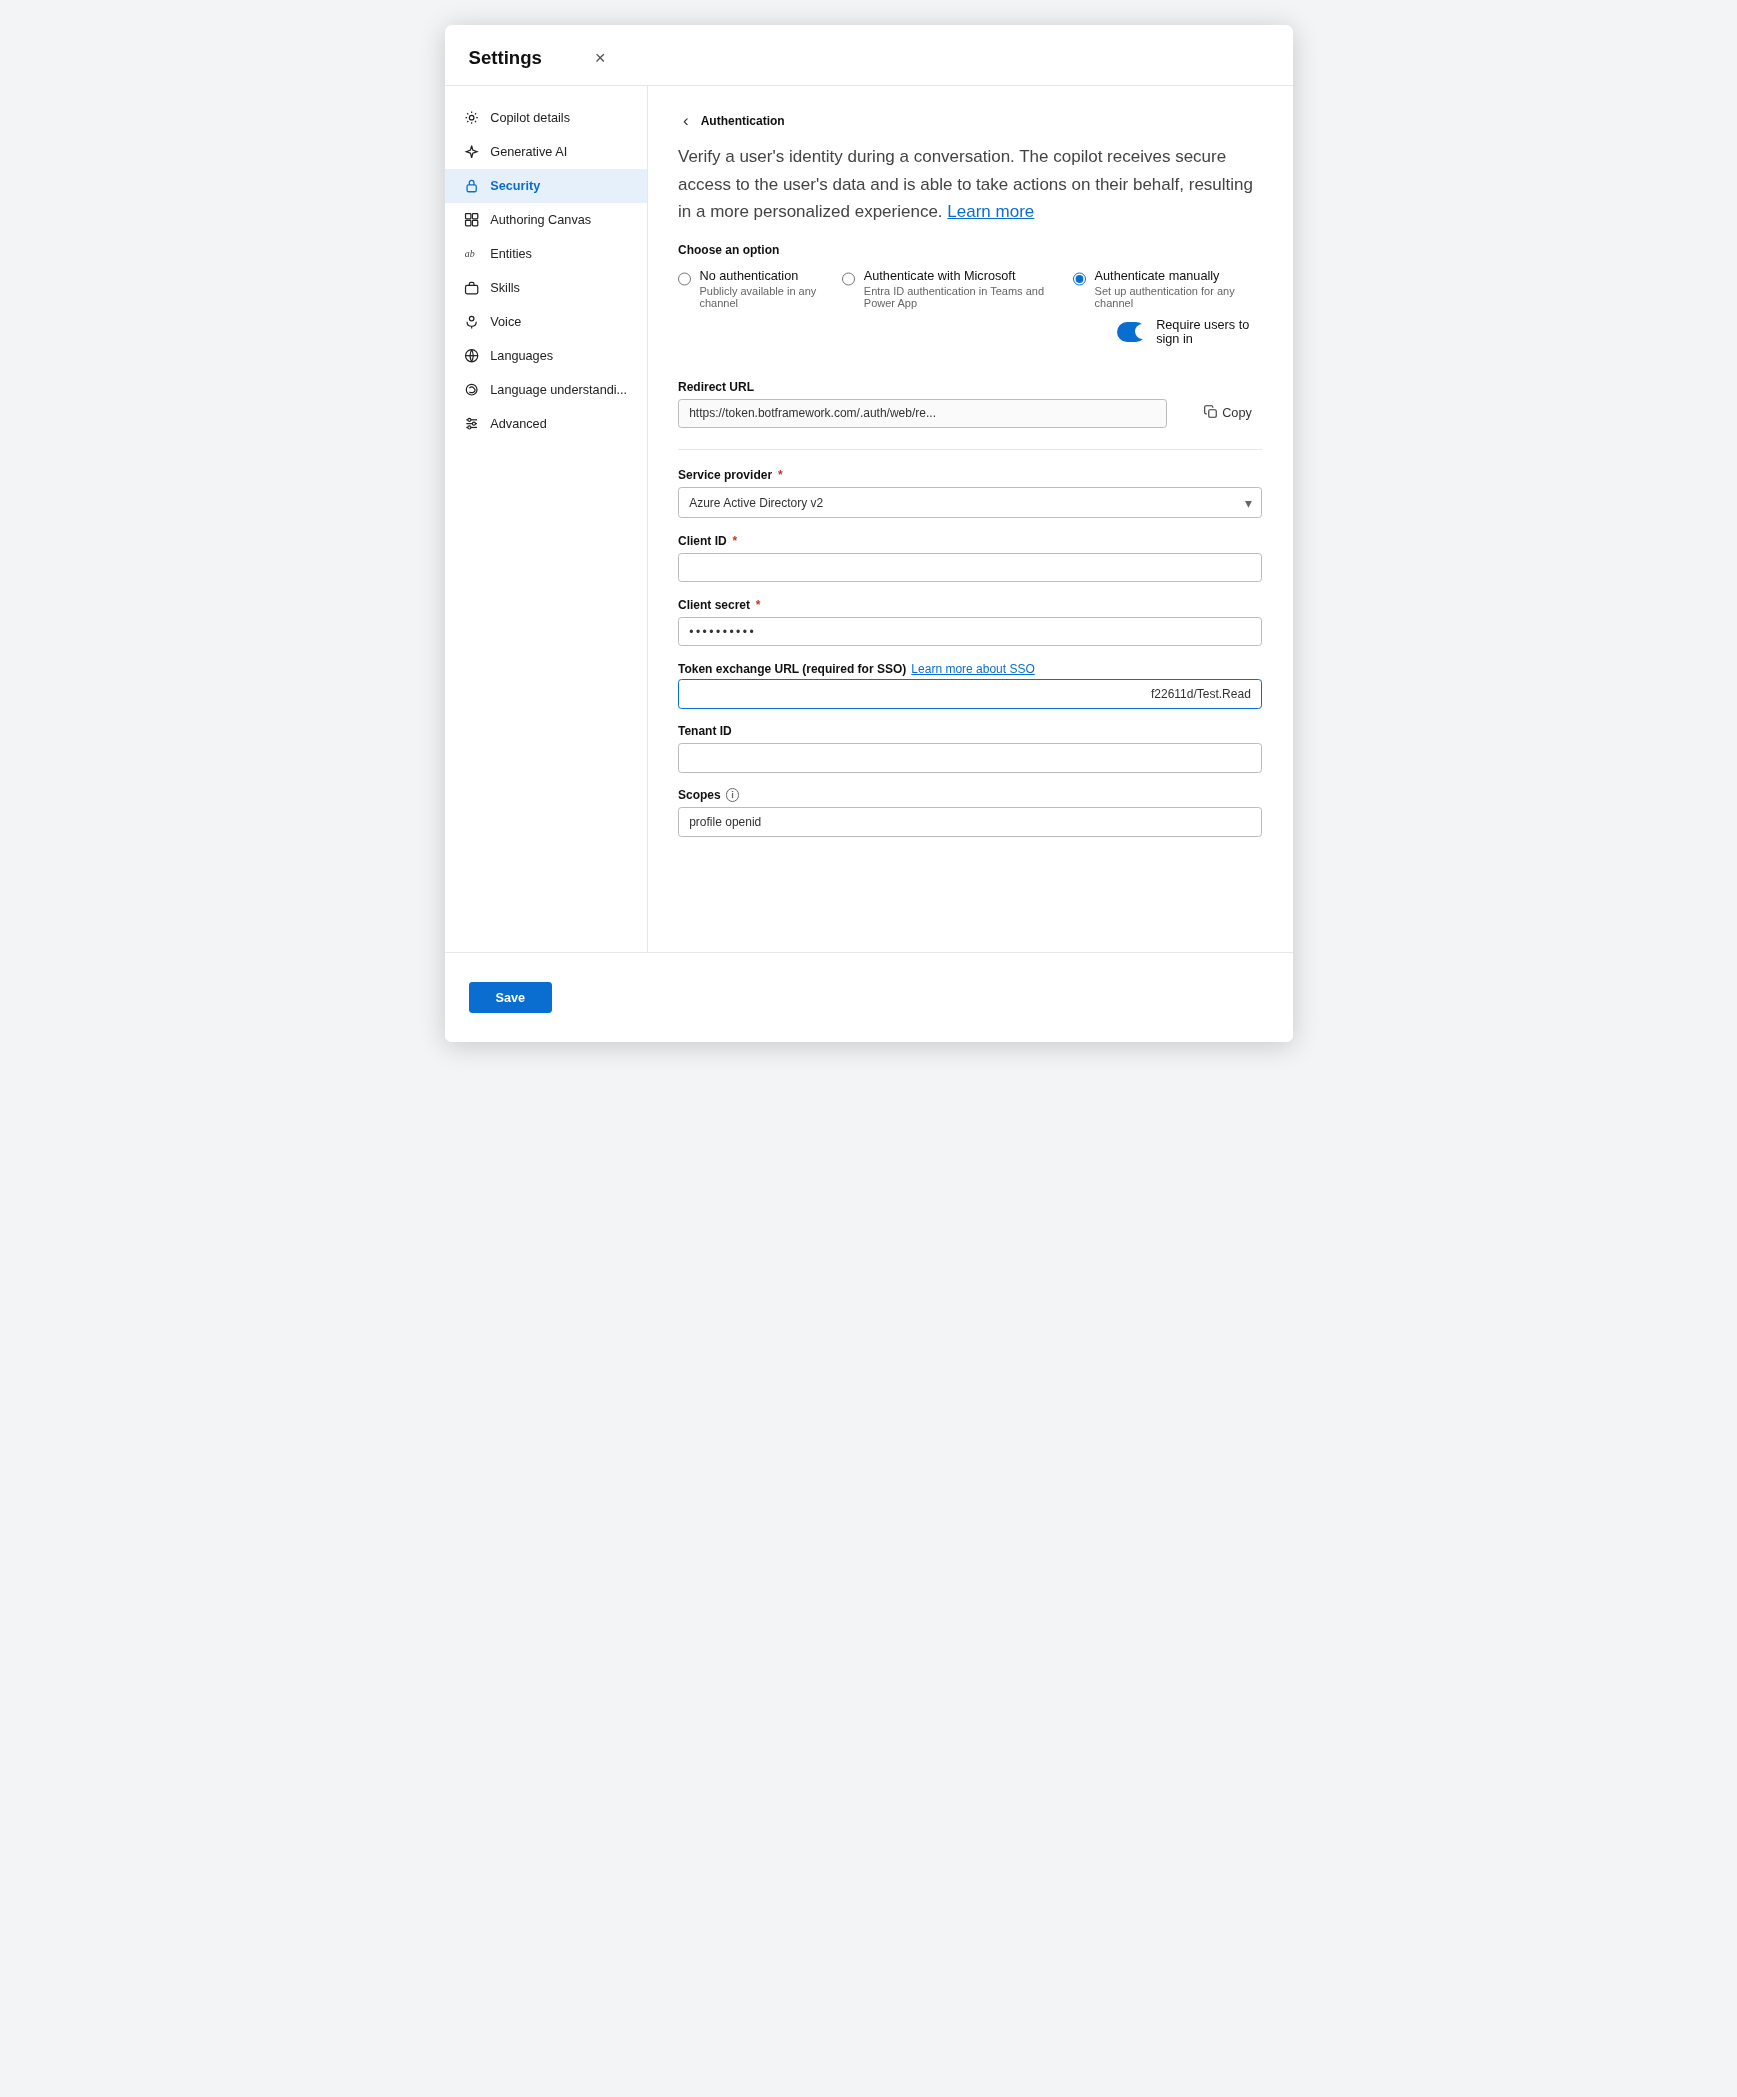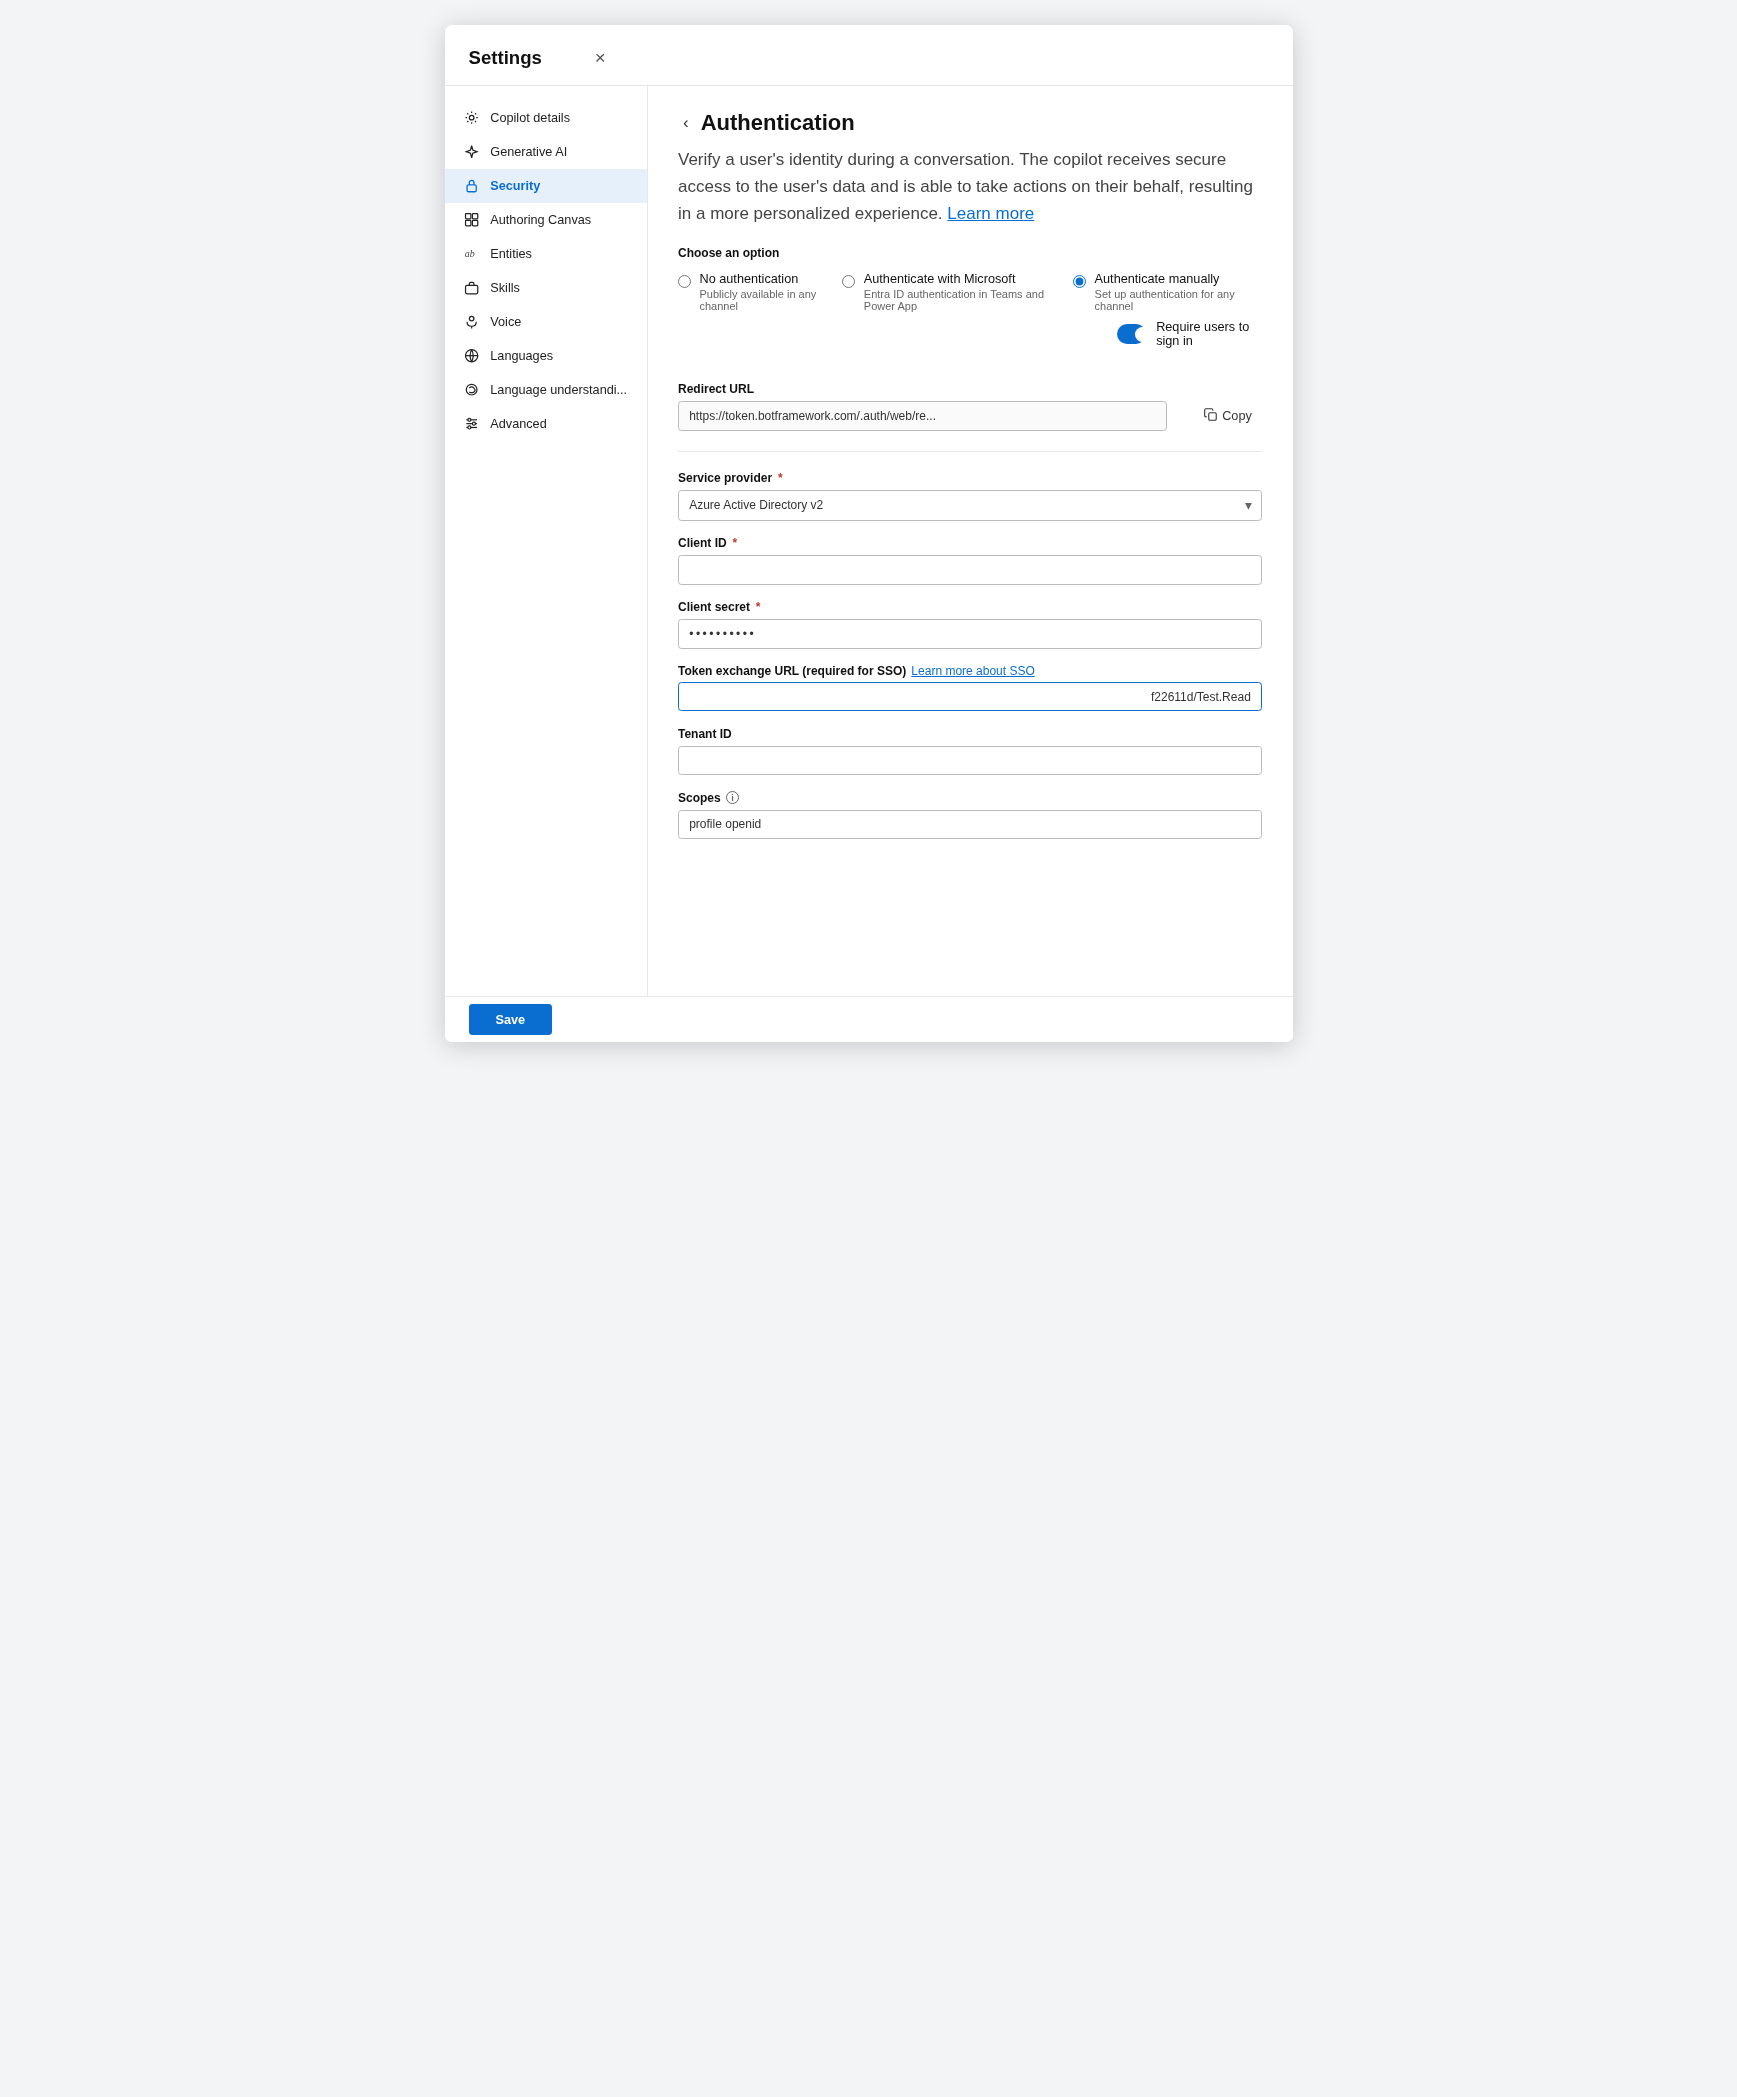--- a/index.html
+++ b/index.html
@@ -95,21 +95,21 @@
     }
     .back-btn {
       background: none;
       border: none;
       cursor: pointer;
       font-size: 17px;
       color: #333;
       padding: 1.7px 5.1px;
     }
     .section-title {
-      font-size: 22px;
+      font-size: 12px;
       font-weight: 700;
       color: #111;
     }
     .section-desc {
       font-size: 17px;
       color: #444;
       line-height: 1.6;
       margin-bottom: 18.6px;
     }
     .learn-more {
@@ -318,21 +318,21 @@
       border-radius: 50%;
       display: inline-flex;
       align-items: center;
       justify-content: center;
       font-size: 9.3px;
       color: #666;
       cursor: pointer;
     }
     
     .dialog-footer {
-      padding: 7px 24px;
+      padding: 29px 24px;
       border-top: 0.8px solid #e5e7eb;
       background: #fff;
       border-radius: 0 0 6.8px 6.8px;
     }
     .save-btn {
       background: #0a6ed1;
       color: #fff;
       border: none;
       border-radius: 3.4px;
       padding: 8.5px 27px;

